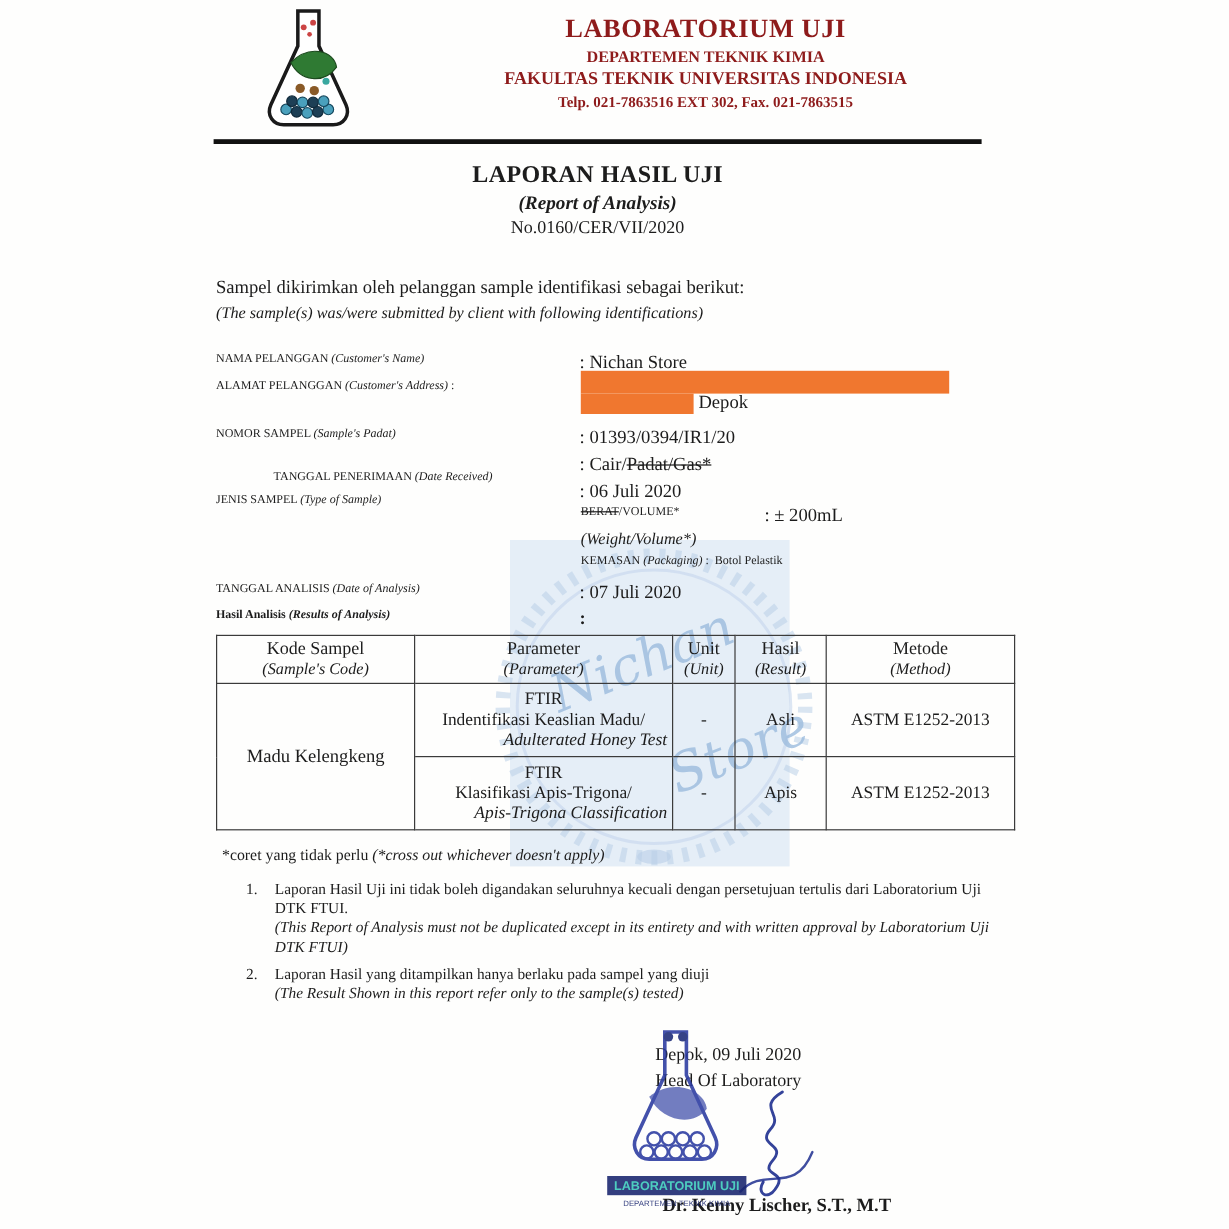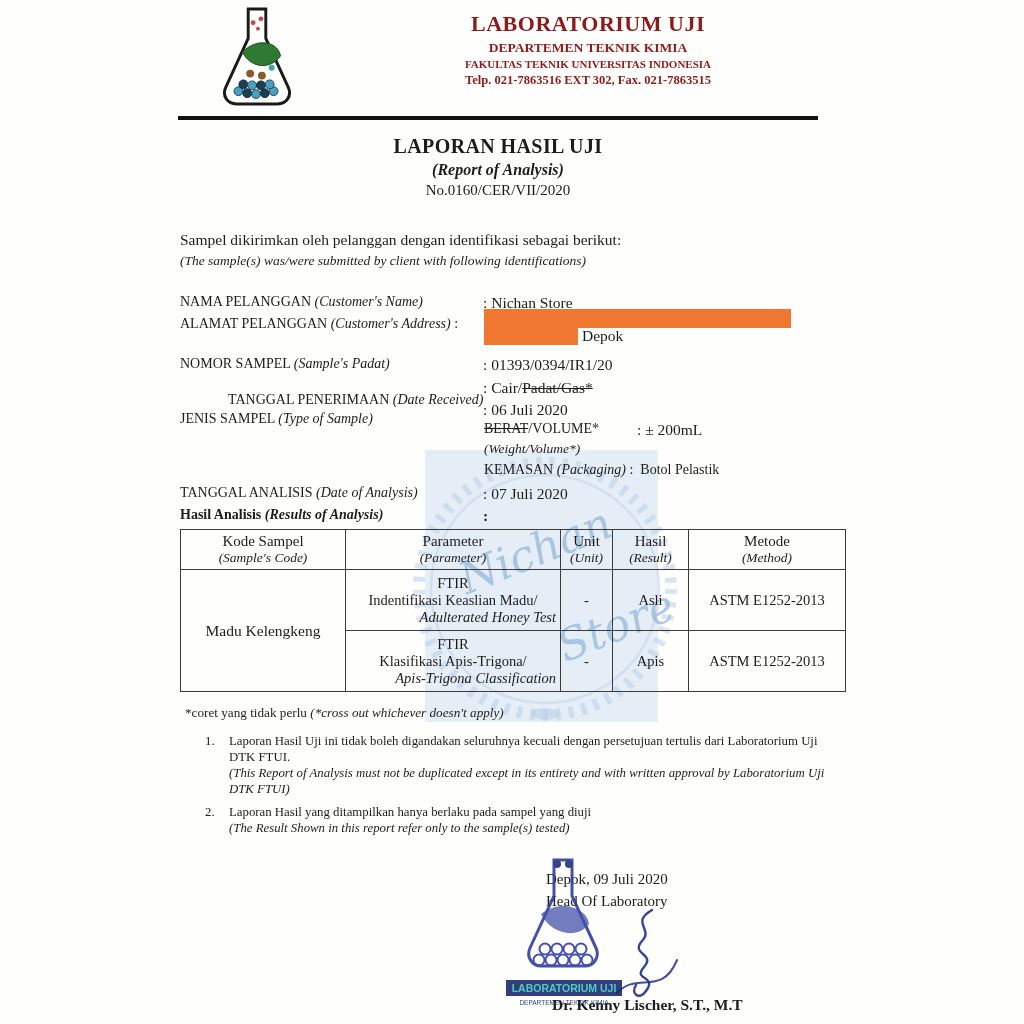--- a/index.html
+++ b/index.html
@@ -7,36 +7,36 @@
   .page {
     position:relative; width:1024px; height:1024px; background:#fefefd;
     font-family:"Liberation Serif","DejaVu Serif",serif; color:#1c1c1c; overflow:hidden;
   }
   .abs { position:absolute; }
 
   
   .org-block { left:348px; top:11px; width:480px; text-align:center; color:#8e1b1b; }
   .org1 { font-size:22px; font-weight:bold; letter-spacing:.5px; }
   .org2 { font-size:13.5px; font-weight:bold; margin-top:3px; }
-  .org3 { font-size:11px; font-weight:bold; margin-top:2px; }
+  .org3 { font-size:15px; font-weight:bold; margin-top:2px; }
   .org4 { font-size:12.5px; font-weight:bold; margin-top:3px; }
   .header-rule { left:178px; top:116px; width:640px; height:4px; background:#111; }
 
   
   .title-block { left:178px; top:135px; width:640px; text-align:center; }
   .t1 { font-size:20px; font-weight:bold; letter-spacing:.4px; }
   .t2 { font-size:16px; font-weight:bold; font-style:italic; margin-top:3px; }
   .t3 { font-size:15px; margin-top:3px; }
 
   
   .intro1 { left:180px; top:231px; font-size:15.5px; }
   .intro2 { left:180px; top:253px; font-size:13.5px; font-style:italic; }
 
   
-  .flabel { font-size:14px; }
+  .flabel { font-size:10px; }
   .flabel i, .sub-italic { font-style:italic; }
   .fvalue { font-size:15.5px; }
   s { text-decoration:line-through;margin-top:16px; }
 
   
   .redact { background:#f0772f; }
 
   
   .report-table { position:absolute; left:180px; top:529px; border-collapse:collapse; table-layout:fixed; width:665px; background:transparent; }
   .report-table th, .report-table td { border:1.6px solid #3b3b3b; text-align:center; vertical-align:middle; padding:2px 4px; font-weight:normal; }
@@ -107,21 +107,21 @@
     <div class="org4">Telp. 021-7863516 EXT 302, Fax. 021-7863515</div>
   </div>
   <div class="abs header-rule"></div>
 
   <div class="abs title-block">
     <div class="t1">LAPORAN HASIL UJI</div>
     <div class="t2">(Report of Analysis)</div>
     <div class="t3">No.0160/CER/VII/2020</div>
   </div>
 
-  <div class="abs intro1">Sampel dikirimkan oleh pelanggan dengan identifikasi sebagai berikut:</div>
+  <div class="abs intro1">Sampel dikirimkan oleh pelanggan sample identifikasi sebagai berikut:</div>
   <div class="abs intro2">(The sample(s) was/were submitted by client with following identifications)</div>
 
   <div class="abs flabel" style="left:180px; top:294px;"><span>NAMA PELANGGAN </span><i>(Customer's Name)</i></div>
   <div class="abs fvalue" style="left:483px; top:294px;">: Nichan Store</div>
 
   <div class="abs flabel" style="left:180px; top:316px;"><span>ALAMAT PELANGGAN </span><i>(Customer's Address)</i><span> :</span></div>
   <div class="abs redact" style="left:484px; top:309px; width:307px; height:19px;"></div>
   <div class="abs redact" style="left:484px; top:328px; width:94px; height:17px;"></div>
   <div class="abs fvalue" style="left:582px; top:327px;text-align:right;">Depok</div>
 

